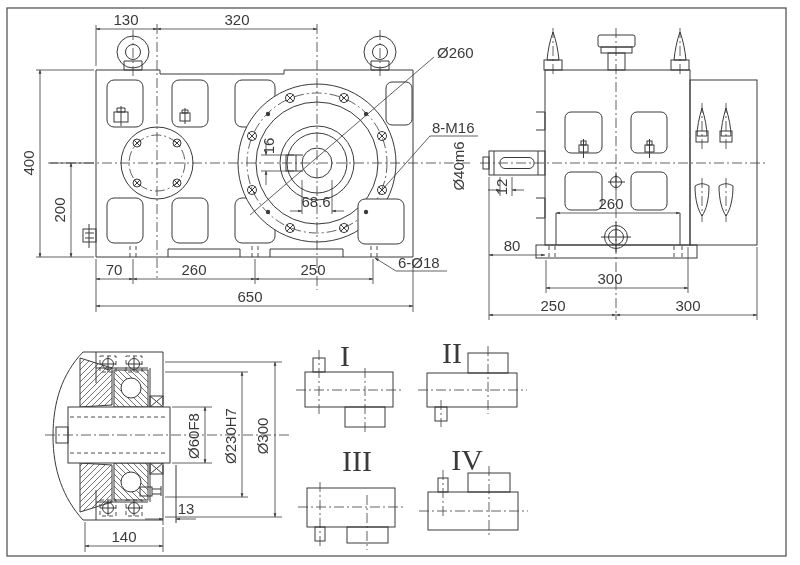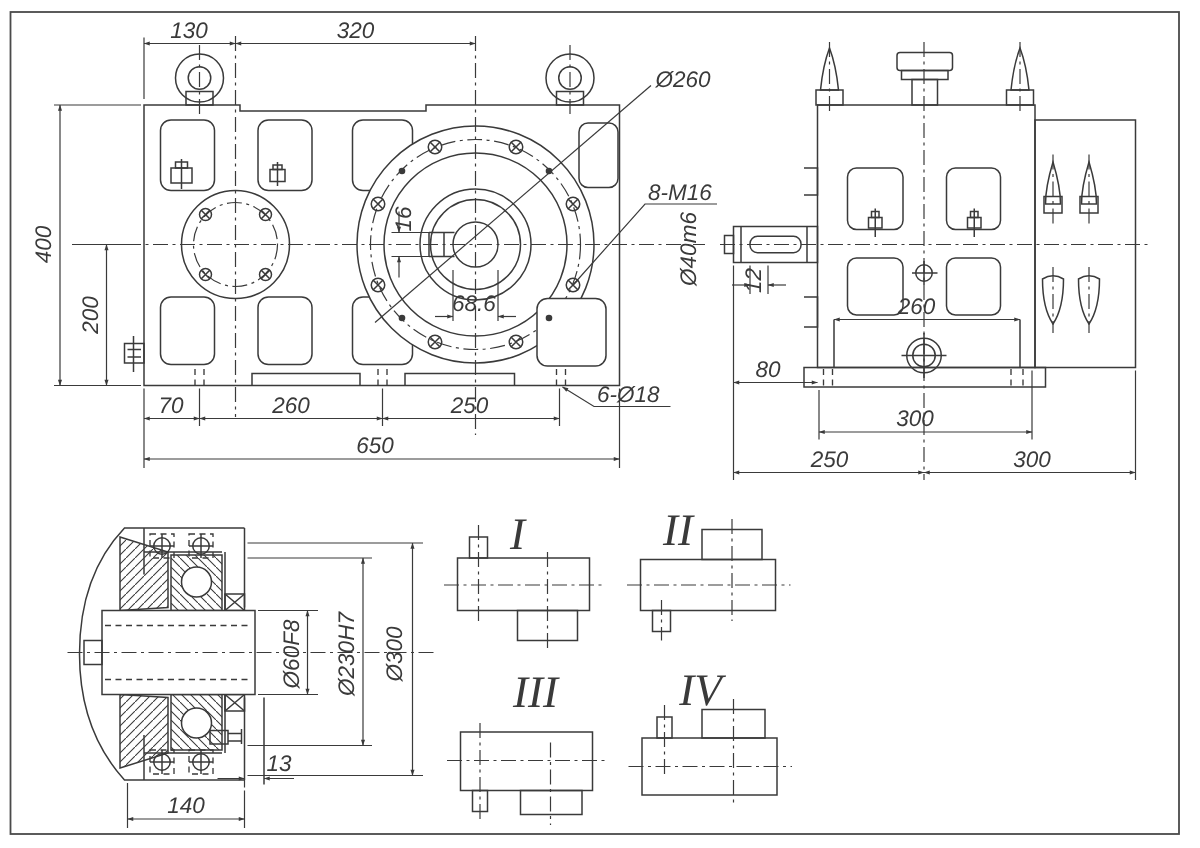--- a/index.html
+++ b/index.html
@@ -1,17 +1,17 @@
 <!DOCTYPE html>
 <html><head>
 <meta charset="utf-8">
 <style>
   html,body { margin:0; padding:0; background:#fff; }
   .page { width:768px; height:565px; position:relative; background:#fff;
-          font-family:"Liberation Sans", sans-serif;font-style:italic; }
+          font-family:"Liberation Sans", sans-serif; }
   svg text { font-family:"Liberation Sans", sans-serif; font-size:15px; fill:#3a3a3a; }
   svg text.rn { font-family:"Liberation Serif", serif; font-size:30px; }
   .ln  { fill:none; stroke:#3a3a3a; stroke-width:1; }
   .lnf { fill:#ffffff; stroke:#3a3a3a; stroke-width:1; }
   .cl  { fill:none; stroke:#3a3a3a; stroke-width:0.8; stroke-dasharray:10 3 2 3; }
   .hd  { fill:none; stroke:#3a3a3a; stroke-width:0.9; stroke-dasharray:4 3; }
   .dm  { fill:none; stroke:#3a3a3a; stroke-width:0.8; }
   .bolt{ fill:none; stroke:#3a3a3a; stroke-width:1; }
   .frame { fill:none; stroke:#4a4a4a; stroke-width:1.2; }
 </style>

